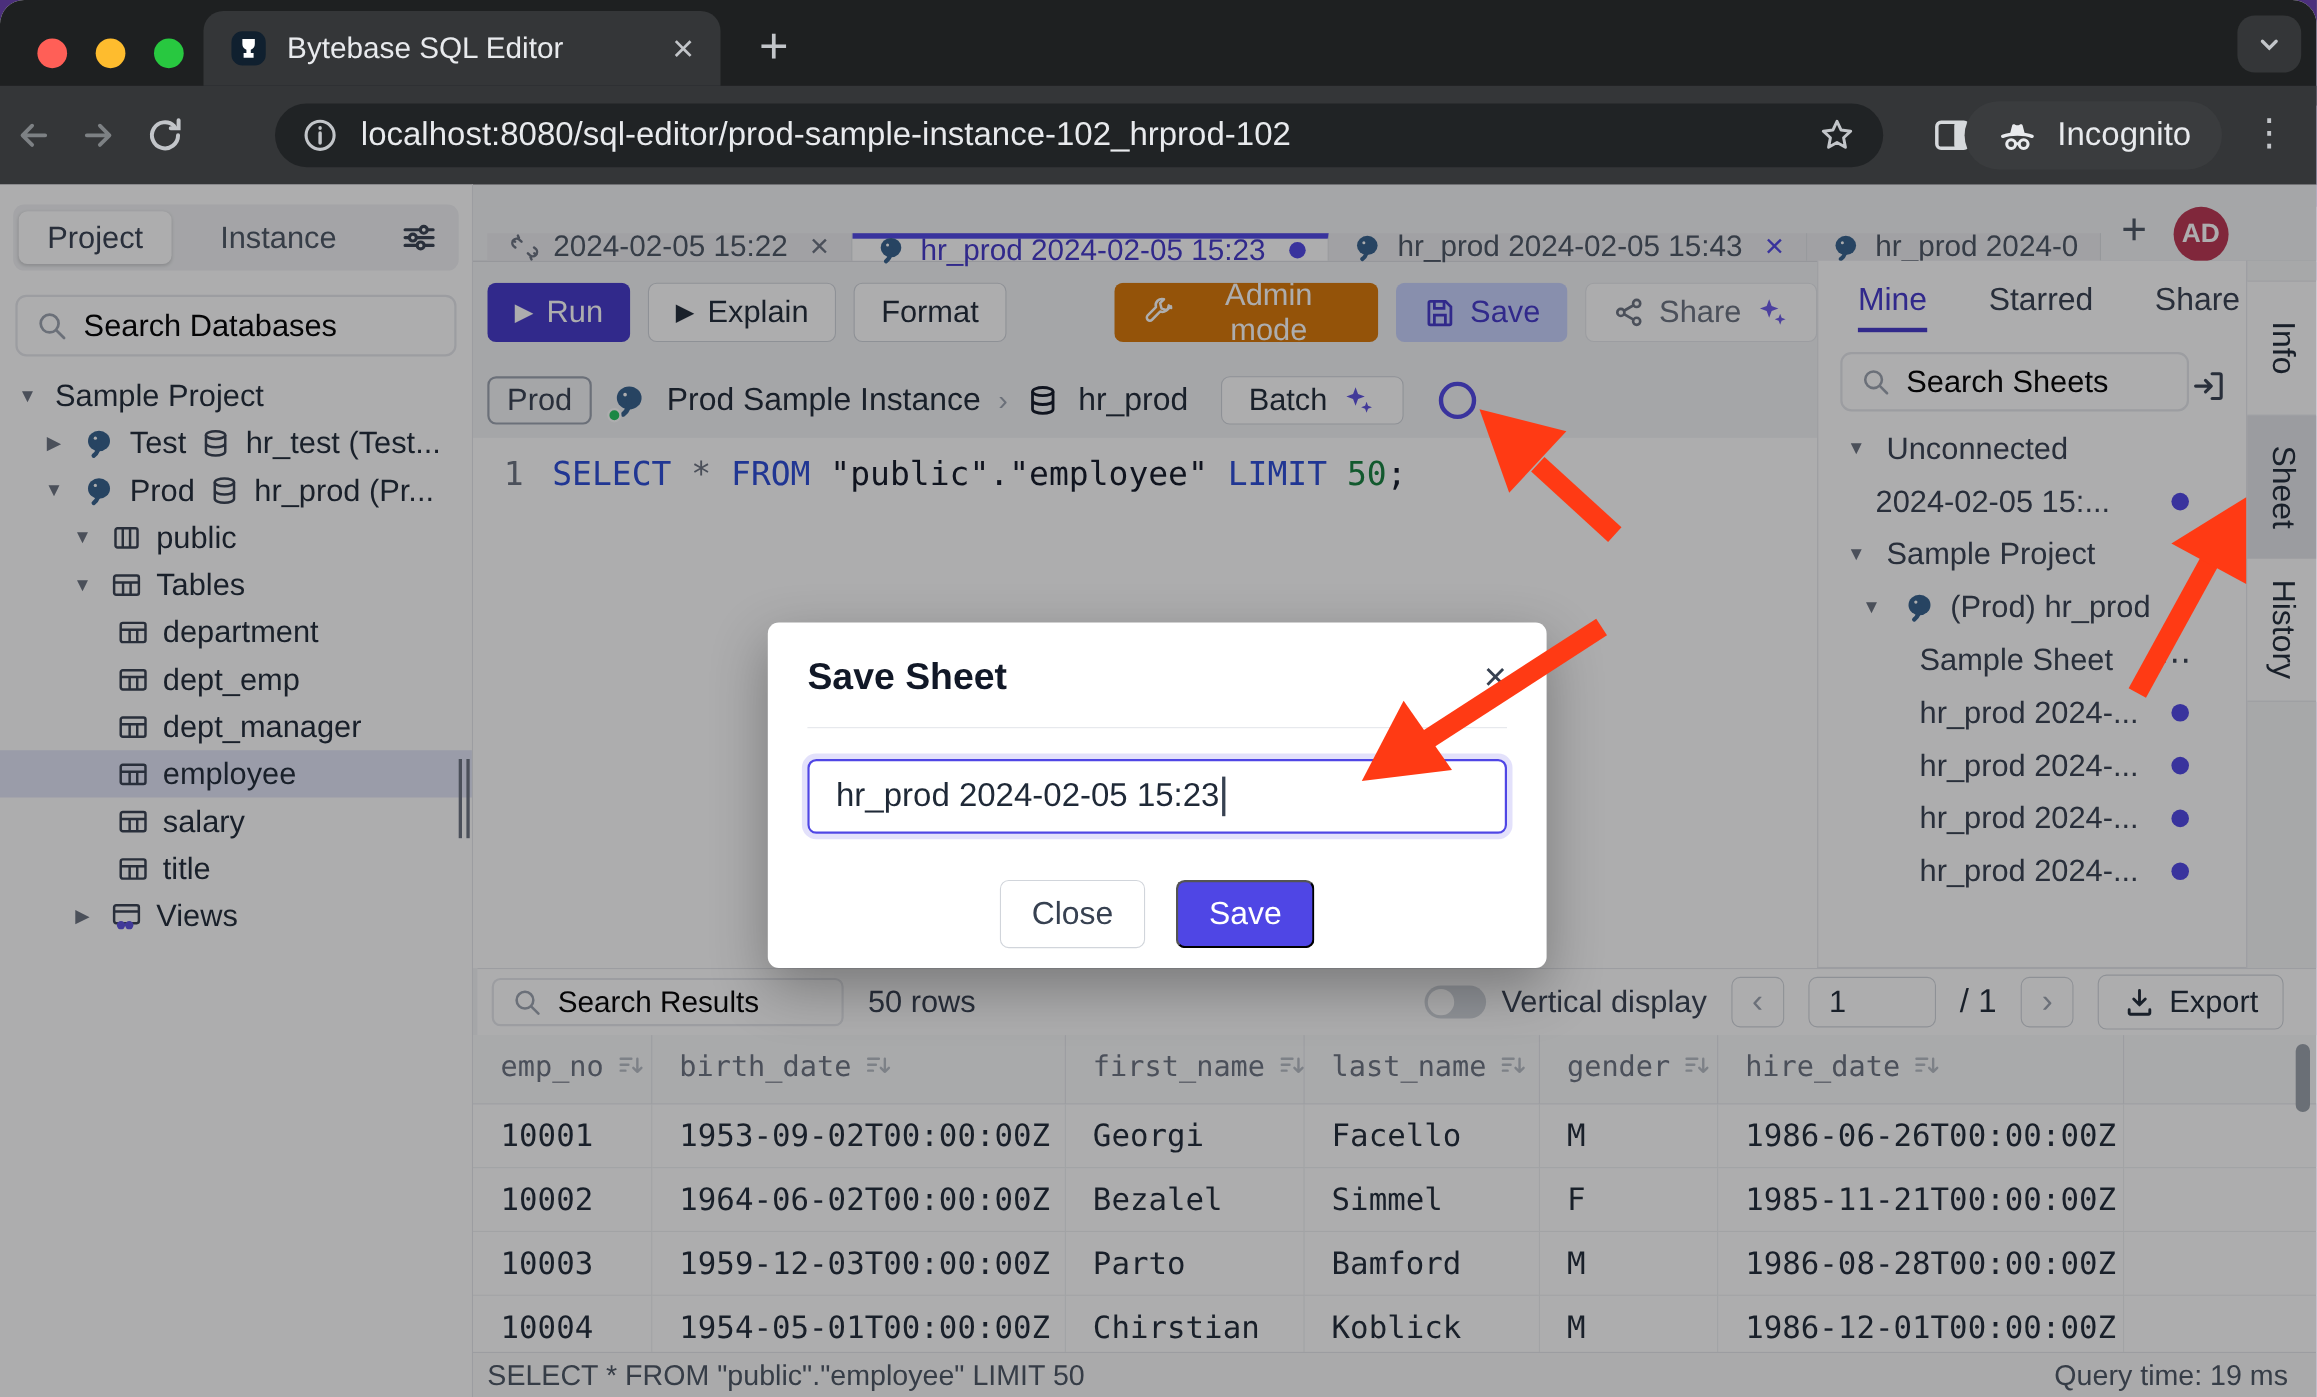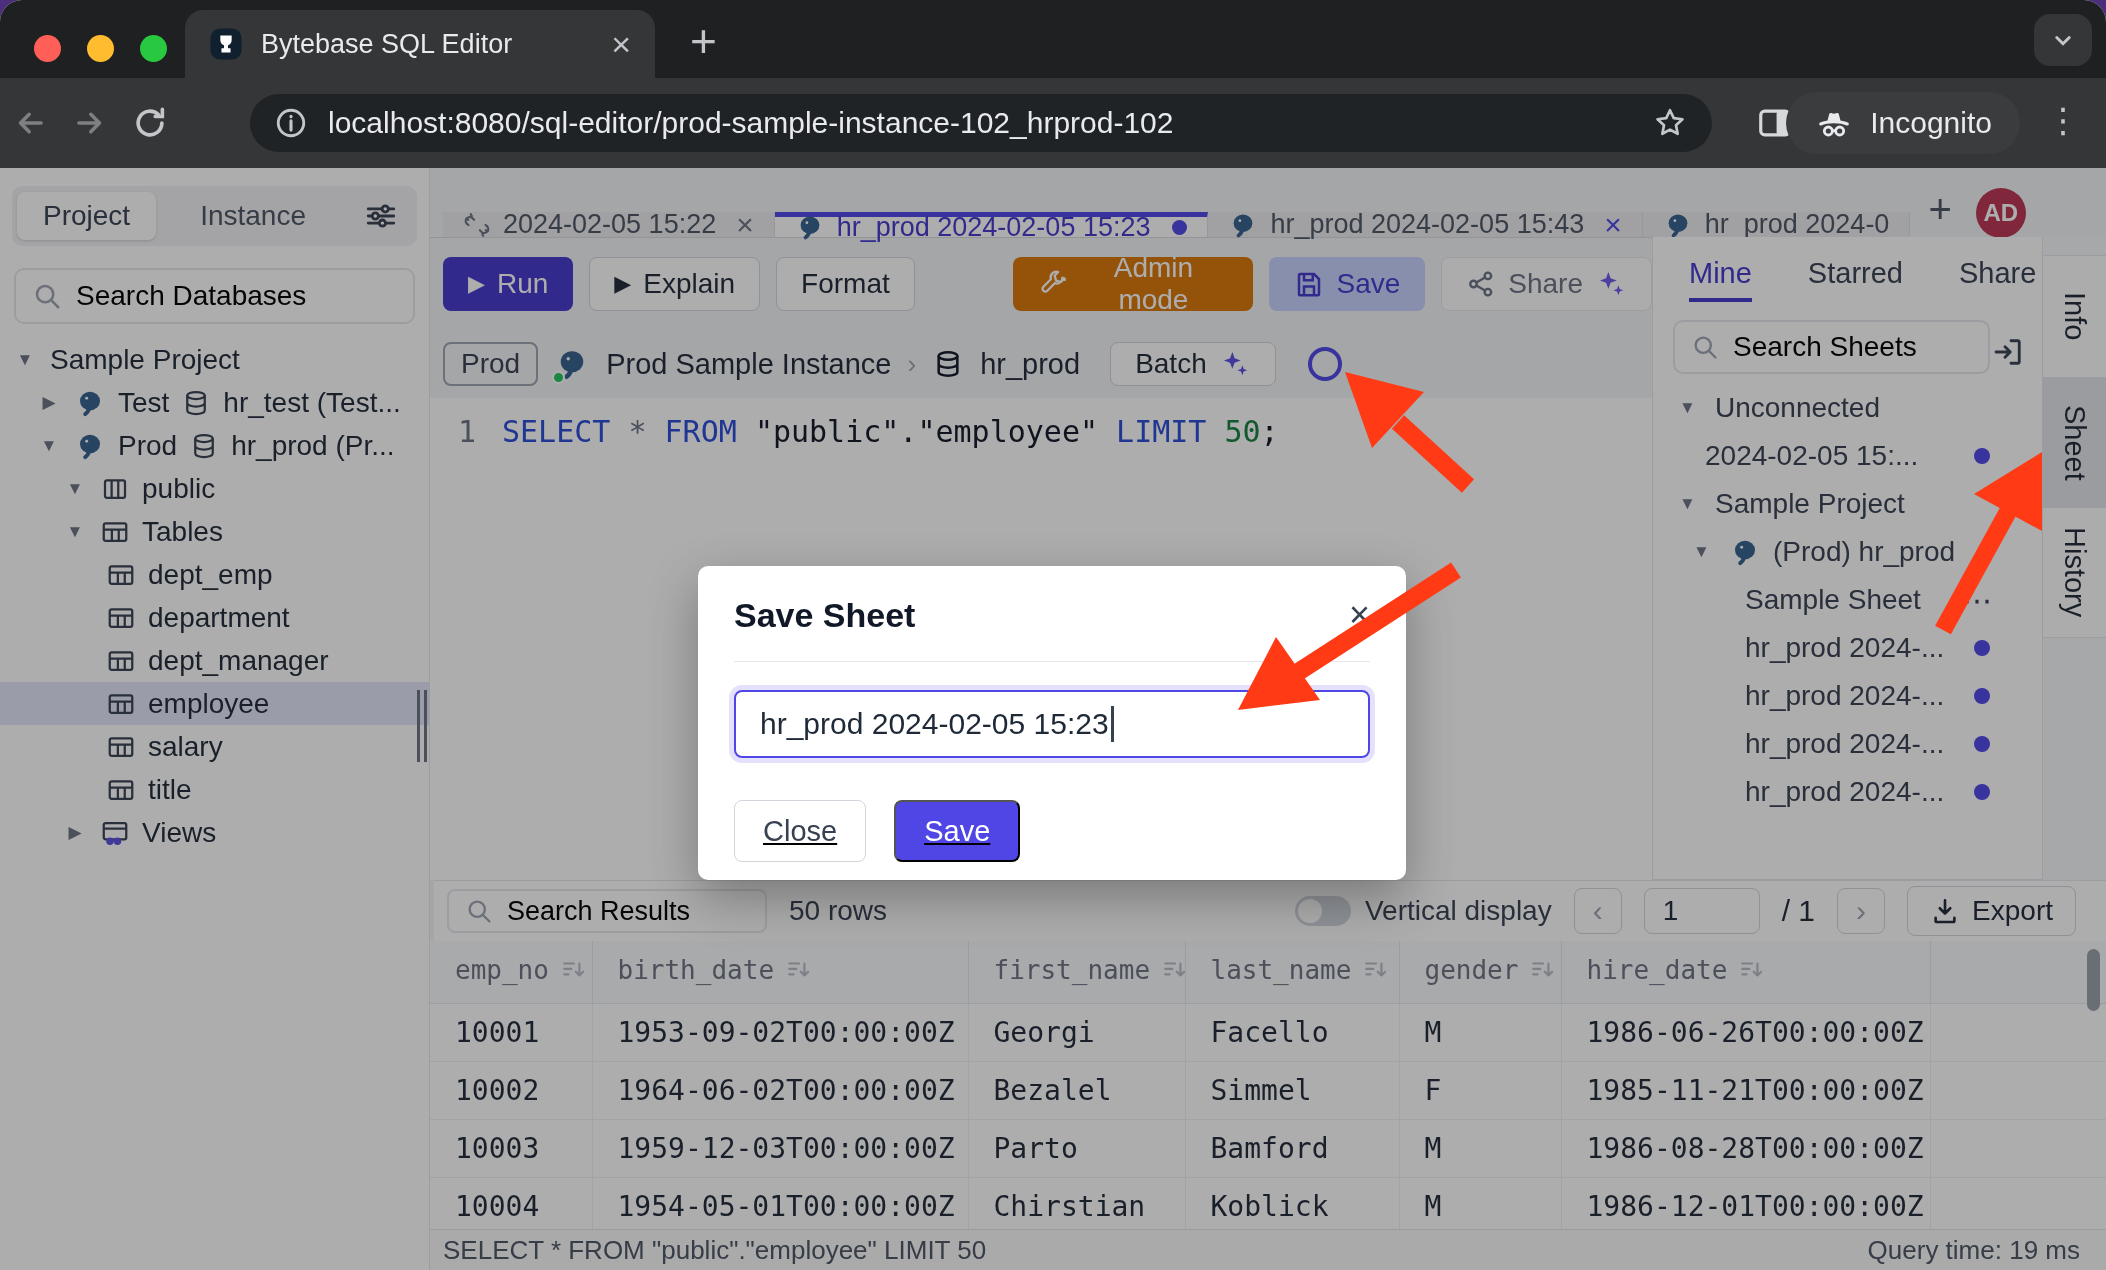--- a/index.html
+++ b/index.html
@@ -119,21 +119,21 @@
 
   
   .dim { position:absolute; inset:0; background:rgba(15,16,18,.34); z-index:40; }
   .modal { position:absolute; left:698px; top:398px; width:708px; height:314px; background:#fff; border-radius:10px; z-index:60;
     box-shadow:0 18px 50px rgba(0,0,0,.3); padding:30px 36px; }
   .modal h1 { font-size:34px; font-weight:600; color:#111827; }
   .modal .mclose { position:absolute; right:36px; top:28px; font-size:36px; color:#374151; }
   .modal .mdiv { height:1px; background:#e5e7eb; margin:26px 0 28px 0; }
   .minput { height:68px; border:2.5px solid #4f46e5; box-shadow:0 0 0 5px rgba(79,70,229,.16); border-radius:8px; display:flex; align-items:center; padding:0 24px; font-size:30px; color:#1f2937; }
   .caret { display:inline-block; width:3px; height:36px; background:#374151; margin-left:2px; }
-  .mbtns { display:flex; justify-content:flex-start; gap:28px; margin-top:42px;text-decoration:underline; }
+  .mbtns { display:flex; justify-content:center; gap:28px; margin-top:42px; }
   .mbtn { height:62px; border-radius:8px; font-size:29px; display:inline-flex; align-items:center; padding:0 28px; }
   .mbtn.close { border:1px solid #d1d5db; color:#374151; background:#fff; }
   .mbtn.save { background:#4f46e5; color:#fff; }
 
   .arrows { position:absolute; inset:0; z-index:90; pointer-events:none; }
 </style>
 </head>
 <body>
 
 <div class="window">
@@ -291,30 +291,30 @@
         <span>Tables</span>
       </div>
       <div>
           <div class="trow lvl3">
             <span class="icn">
               <svg width="30" height="30" viewBox="0 0 24 24">
                 <rect x="3" y="5" width="18" height="14" rx="1.5" stroke="#374151" stroke-width="1.8" fill="none"></rect>
                 <path d="M3 10h18M9.5 10v9M15 10v9" stroke="#374151" stroke-width="1.8"></path>
               </svg>
             </span>
-            <span>dept_emp</span>
+            <span>department</span>
           </div>
           <div class="trow lvl3">
             <span class="icn">
               <svg width="30" height="30" viewBox="0 0 24 24">
                 <rect x="3" y="5" width="18" height="14" rx="1.5" stroke="#374151" stroke-width="1.8" fill="none"></rect>
                 <path d="M3 10h18M9.5 10v9M15 10v9" stroke="#374151" stroke-width="1.8"></path>
               </svg>
             </span>
-            <span>department</span>
+            <span>dept_emp</span>
           </div>
           <div class="trow lvl3">
             <span class="icn">
               <svg width="30" height="30" viewBox="0 0 24 24">
                 <rect x="3" y="5" width="18" height="14" rx="1.5" stroke="#374151" stroke-width="1.8" fill="none"></rect>
                 <path d="M3 10h18M9.5 10v9M15 10v9" stroke="#374151" stroke-width="1.8"></path>
               </svg>
             </span>
             <span>dept_manager</span>
           </div>

